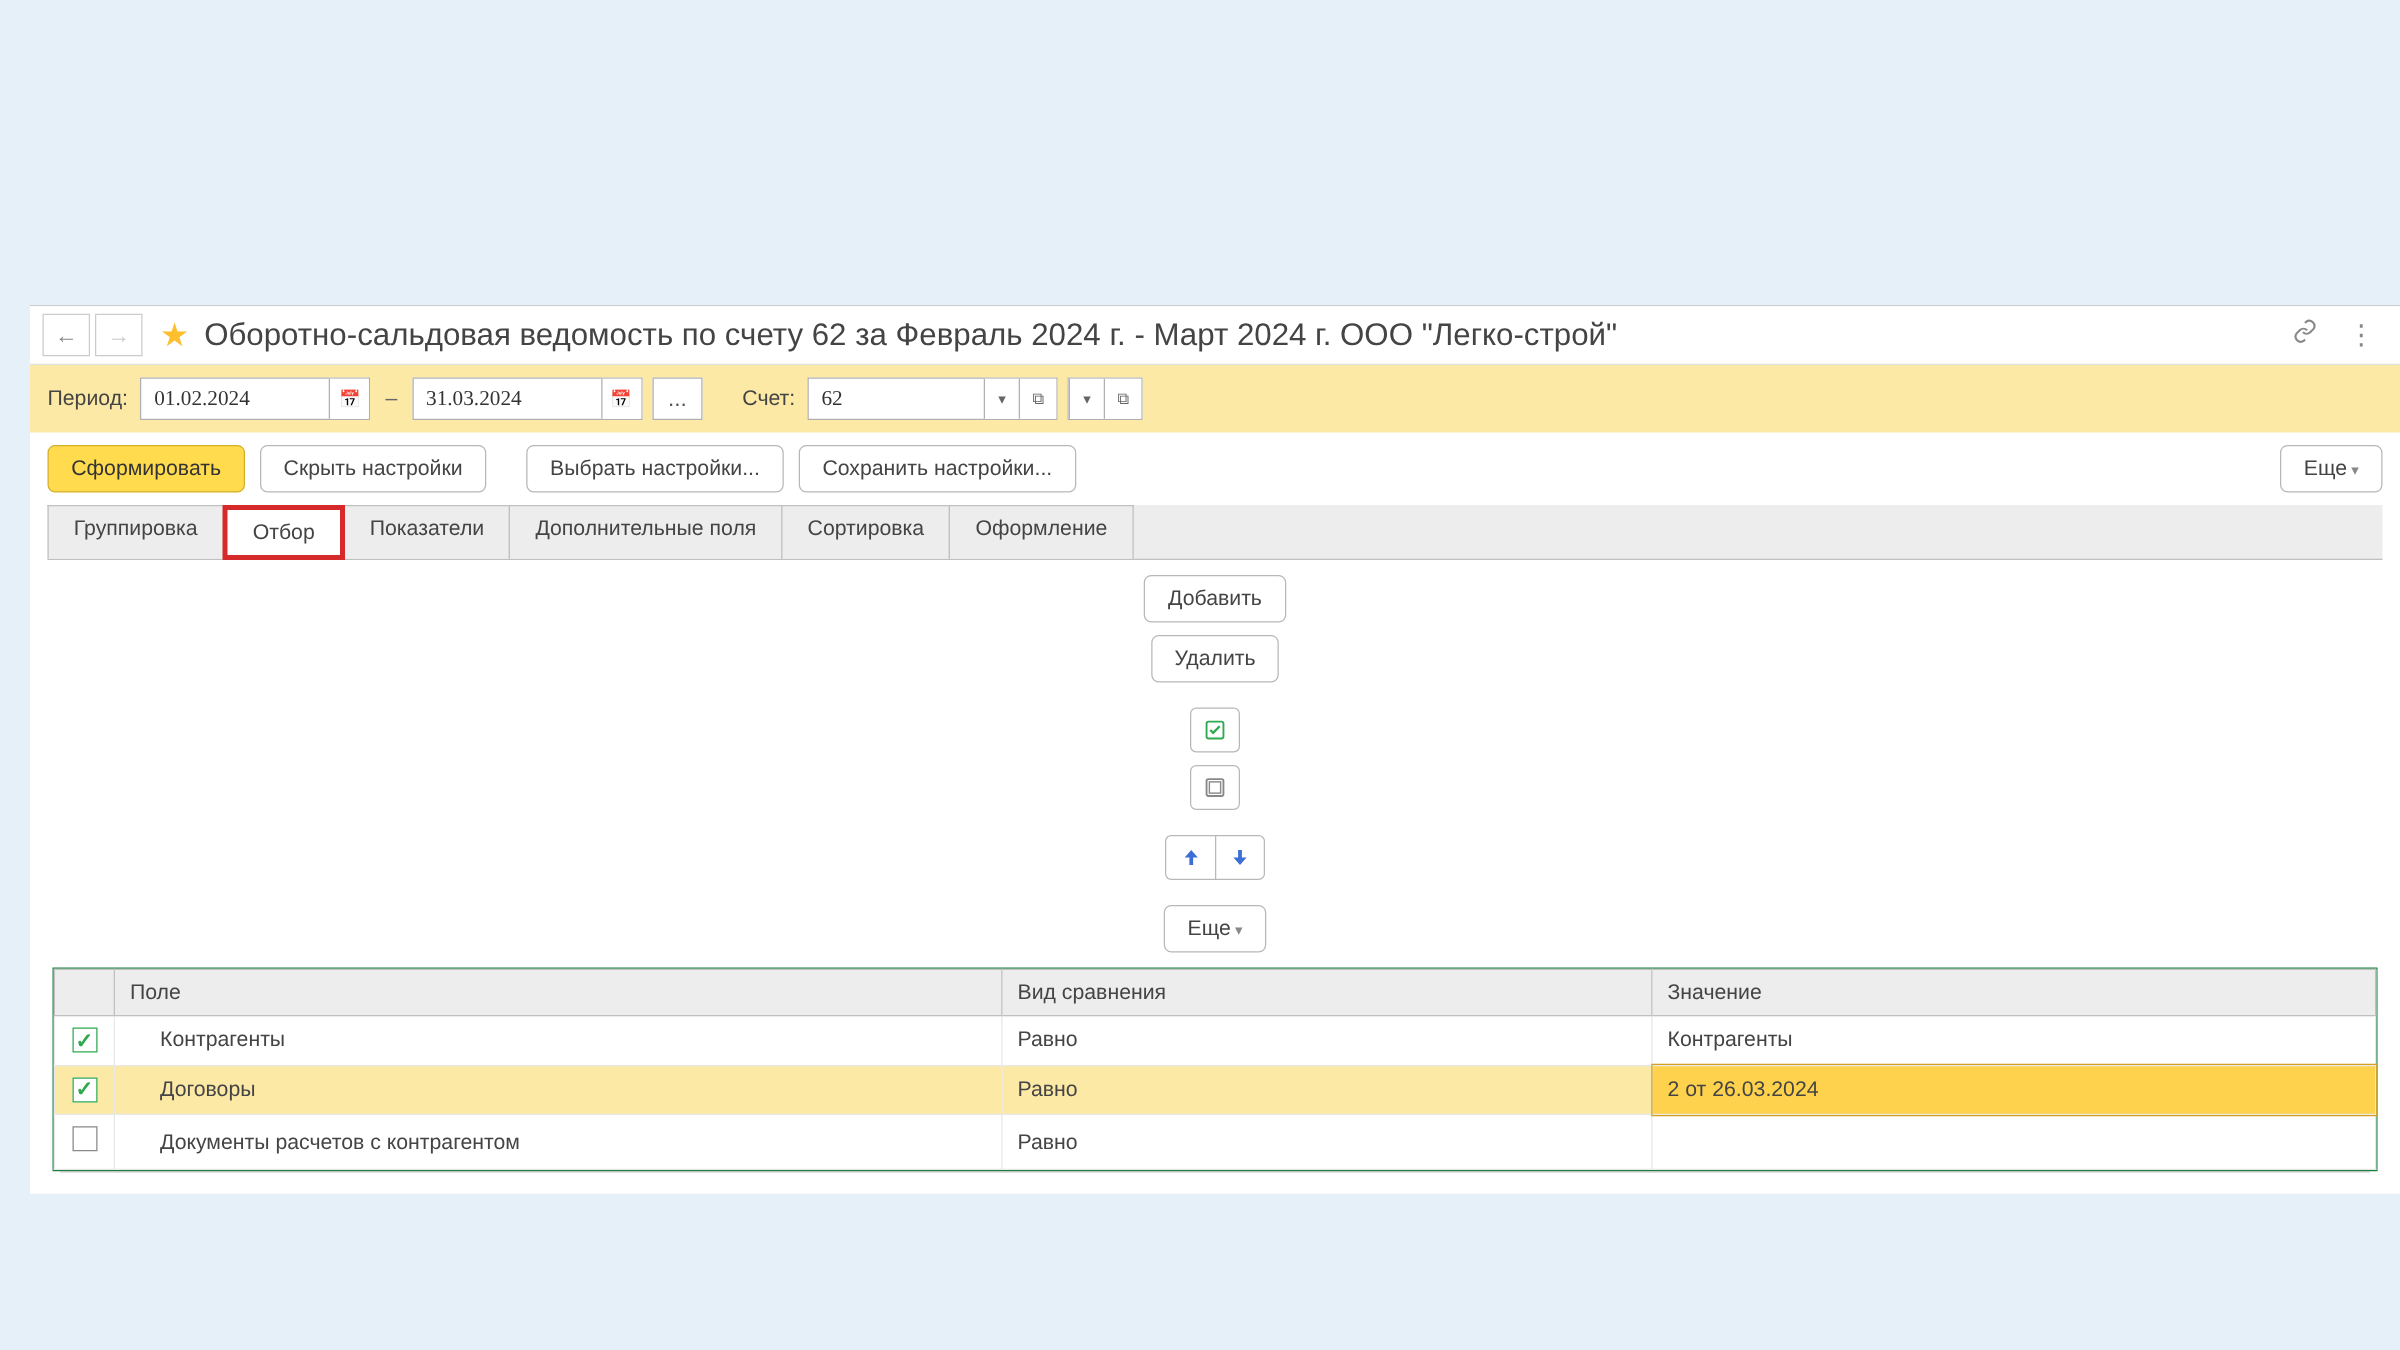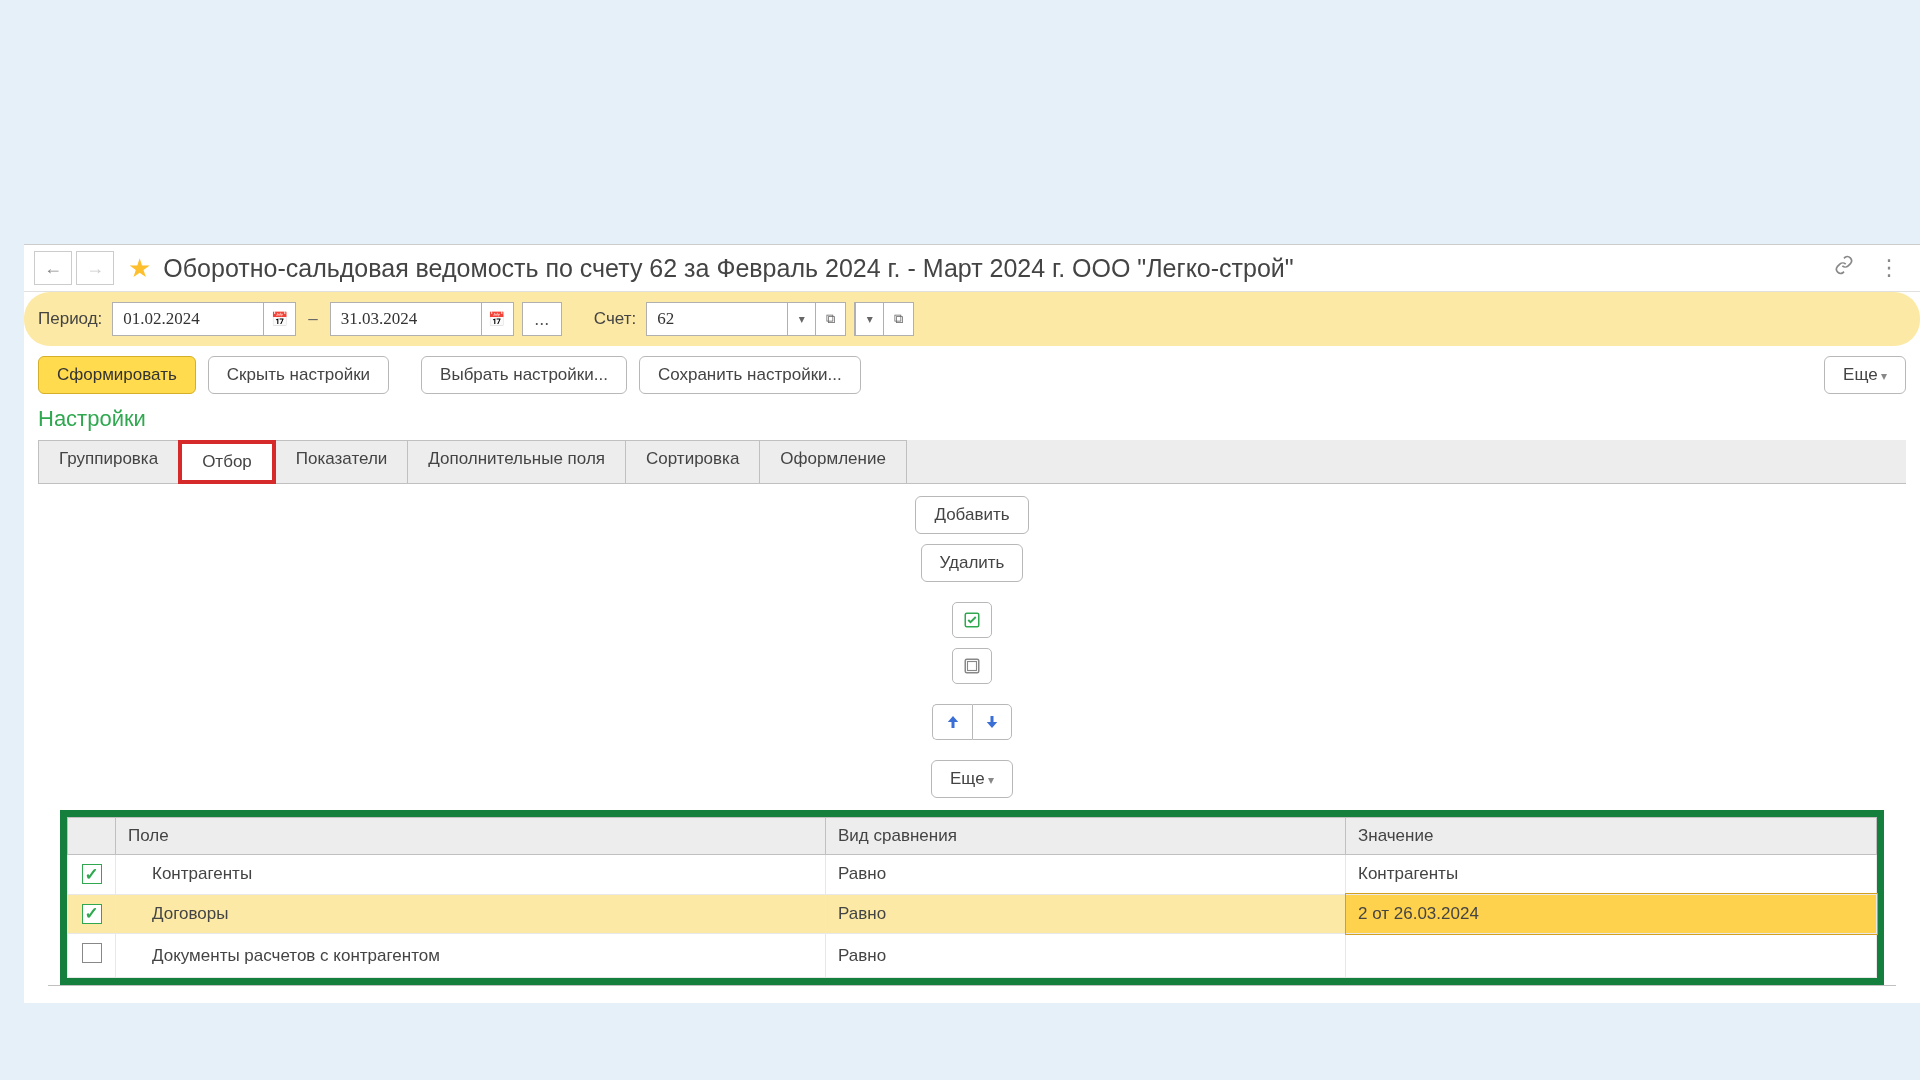--- a/index.html
+++ b/index.html
@@ -50,21 +50,20 @@
       margin: 0 10px;
       cursor: pointer;
     }
     
     .period-bar {
       display: flex;
       align-items: center;
       padding: 10px 14px;
       background: #fce9a5;
       gap: 8px;
-      border-radius: 26px;
     }
     .period-label { color: #444; margin-right: 2px; }
     .input-group {
       display: flex;
       align-items: center;
       border: 1px solid #b0b0b0;
       background: #fff;
       height: 34px;
     }
     .input-group input {
@@ -200,22 +199,22 @@
       display: flex;
       align-items: center;
       justify-content: center;
     }
     .icon-btn svg { width: 18px; height: 18px; }
     .btn-group { display: flex; }
     .btn-group .icon-btn:first-child { border-radius: 5px 0 0 5px; border-right: none; }
     .btn-group .icon-btn:last-child { border-radius: 0 5px 5px 0; }
     
     .filter-table-wrapper {
-      margin: 0 36px;
-      border: 7px solid #15803d;
+      margin: 0 18px;
+      border: 1px solid #15803d;
     }
     .filter-table { width: 100%; border-collapse: collapse; }
     .filter-table th {
       background: #ededed;
       text-align: left;
       font-weight: normal;
       padding: 8px 12px;
       border: 1px solid #c0c0c0;
       color: #444;
     }
@@ -306,21 +305,20 @@
 
   <div class="actions-bar">
     <button class="btn btn-primary">Сформировать</button>
     <button class="btn">Скрыть настройки</button>
     <button class="btn" style="margin-left:20px">Выбрать настройки...</button>
     <button class="btn">Сохранить настройки...</button>
     <div class="spacer"></div>
     <button class="btn btn-more">Еще</button>
   </div>
 
-  <div class="settings-label">Настройки</div>
 
   <div class="tabs-row">
     <div class="tab">Группировка</div>
     <div class="tab active highlighted">Отбор</div>
     <div class="tab">Показатели</div>
     <div class="tab">Дополнительные поля</div>
     <div class="tab">Сортировка</div>
     <div class="tab">Оформление</div>
   </div>
 

